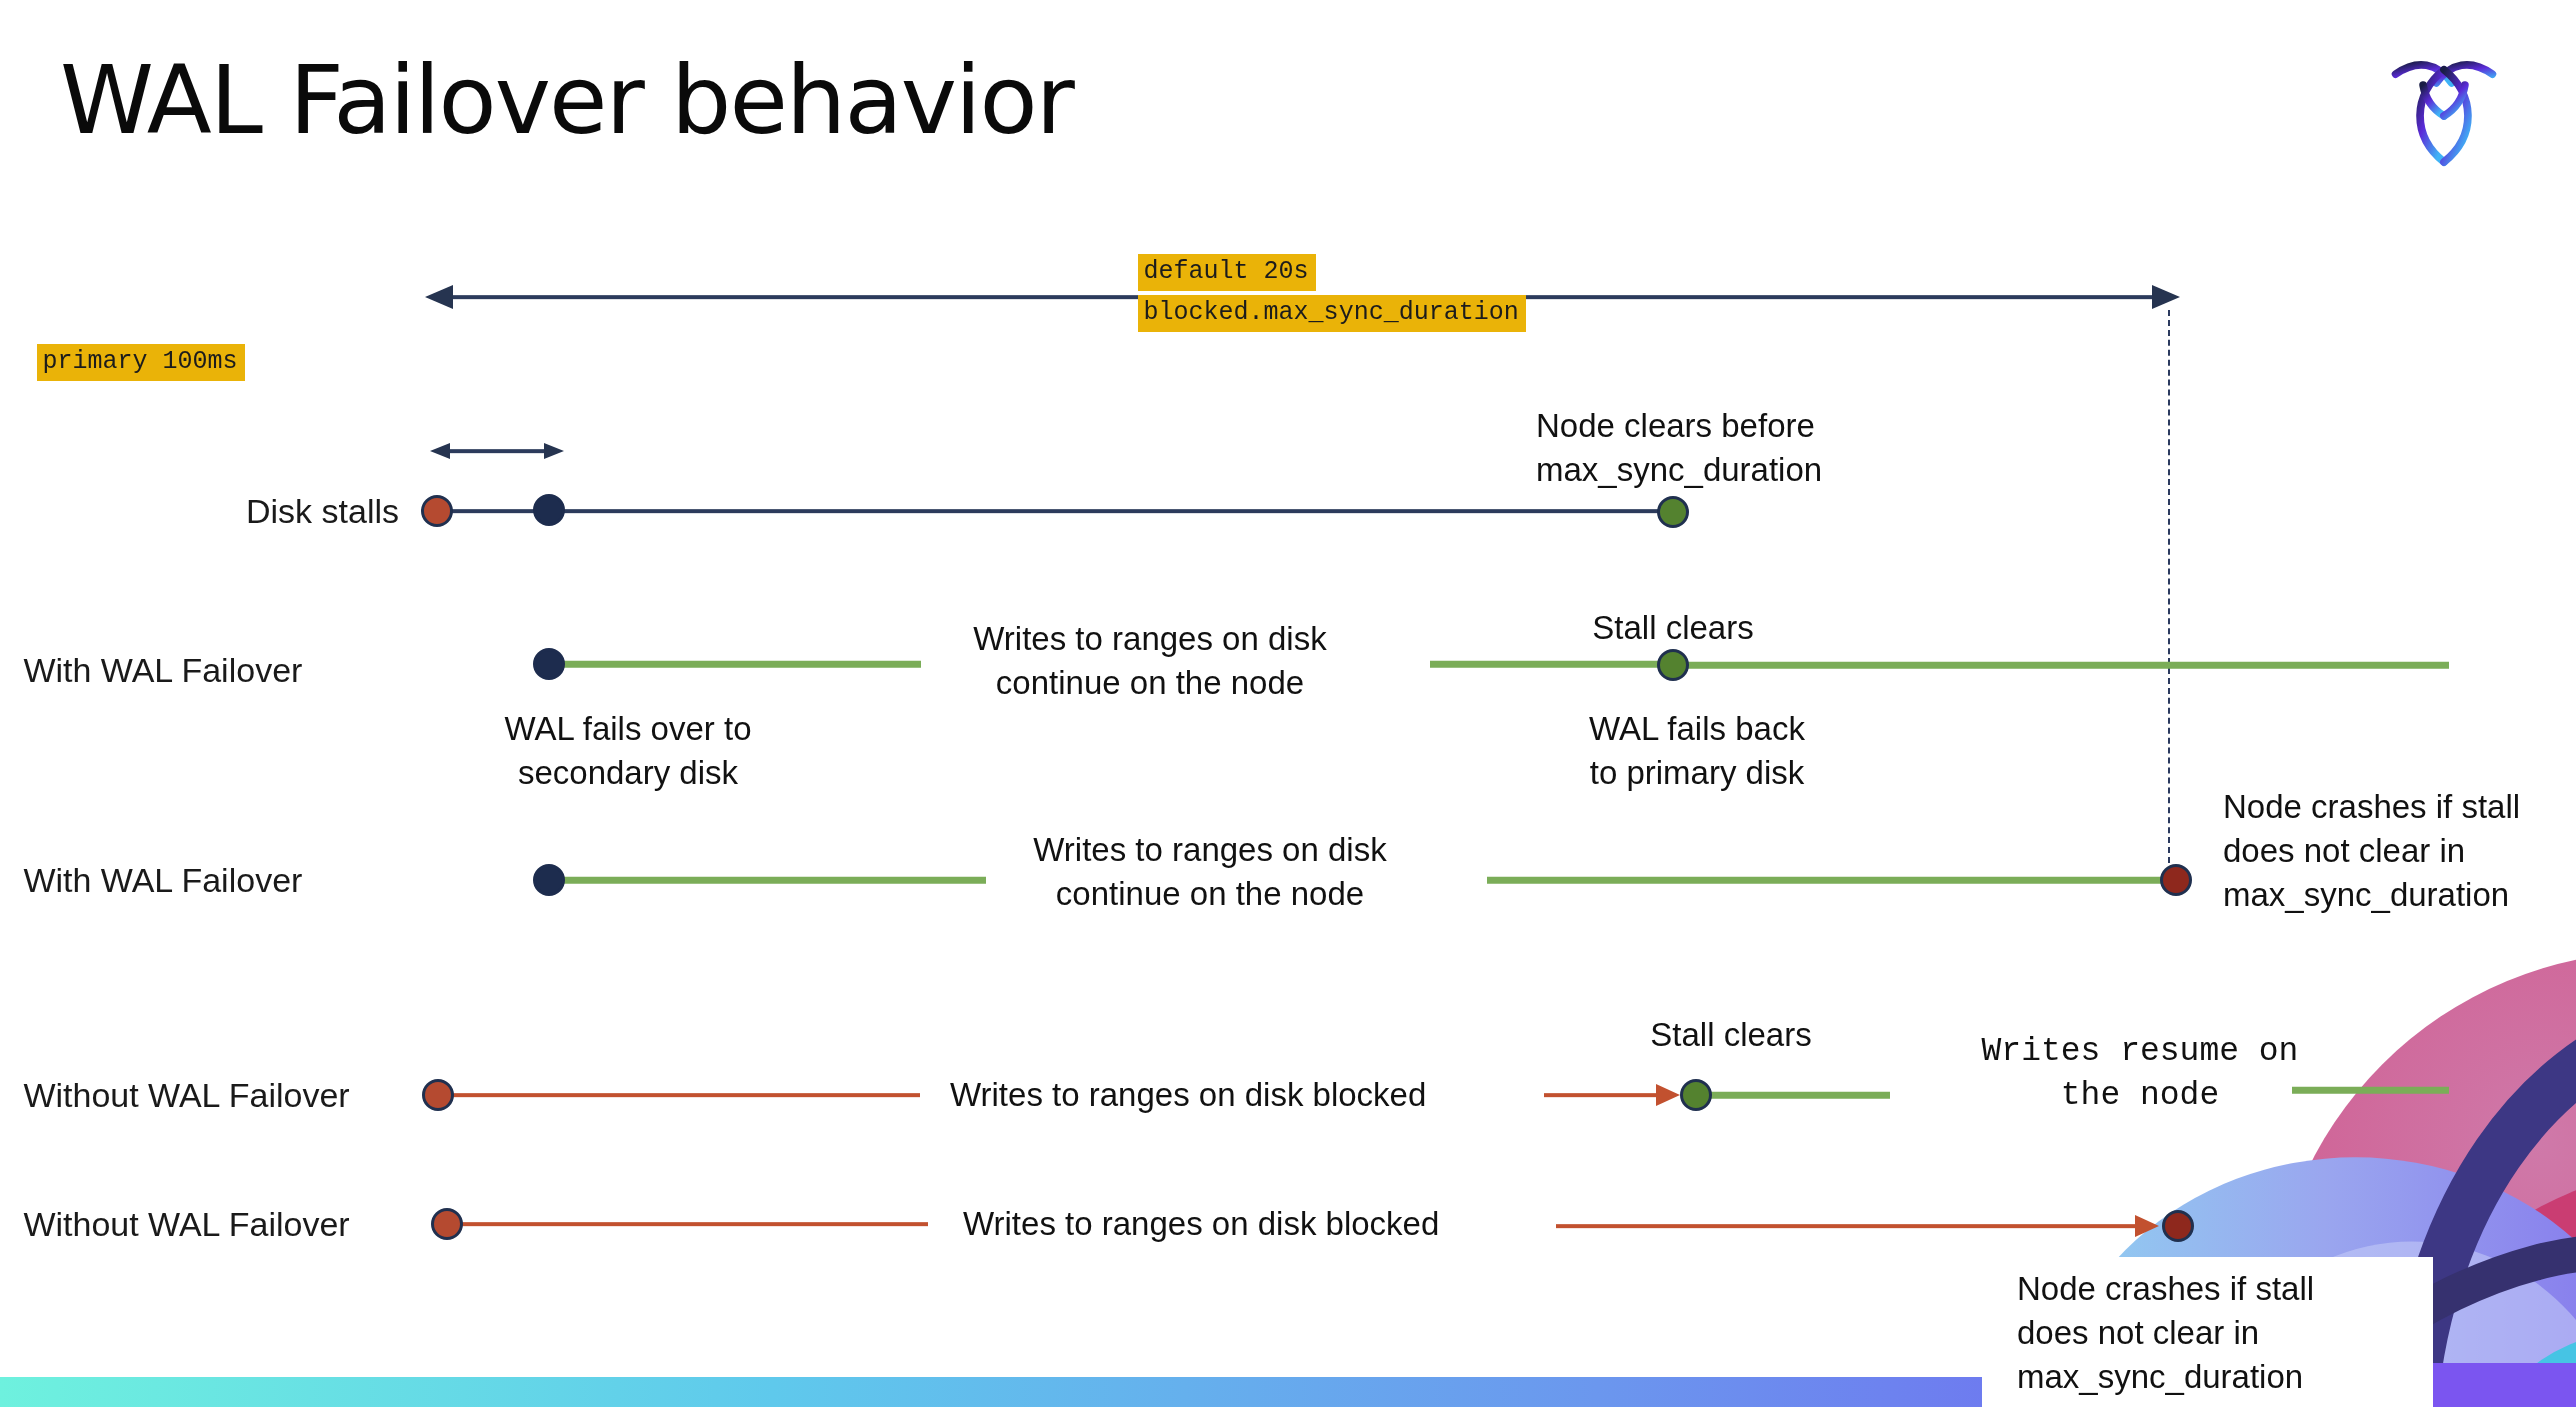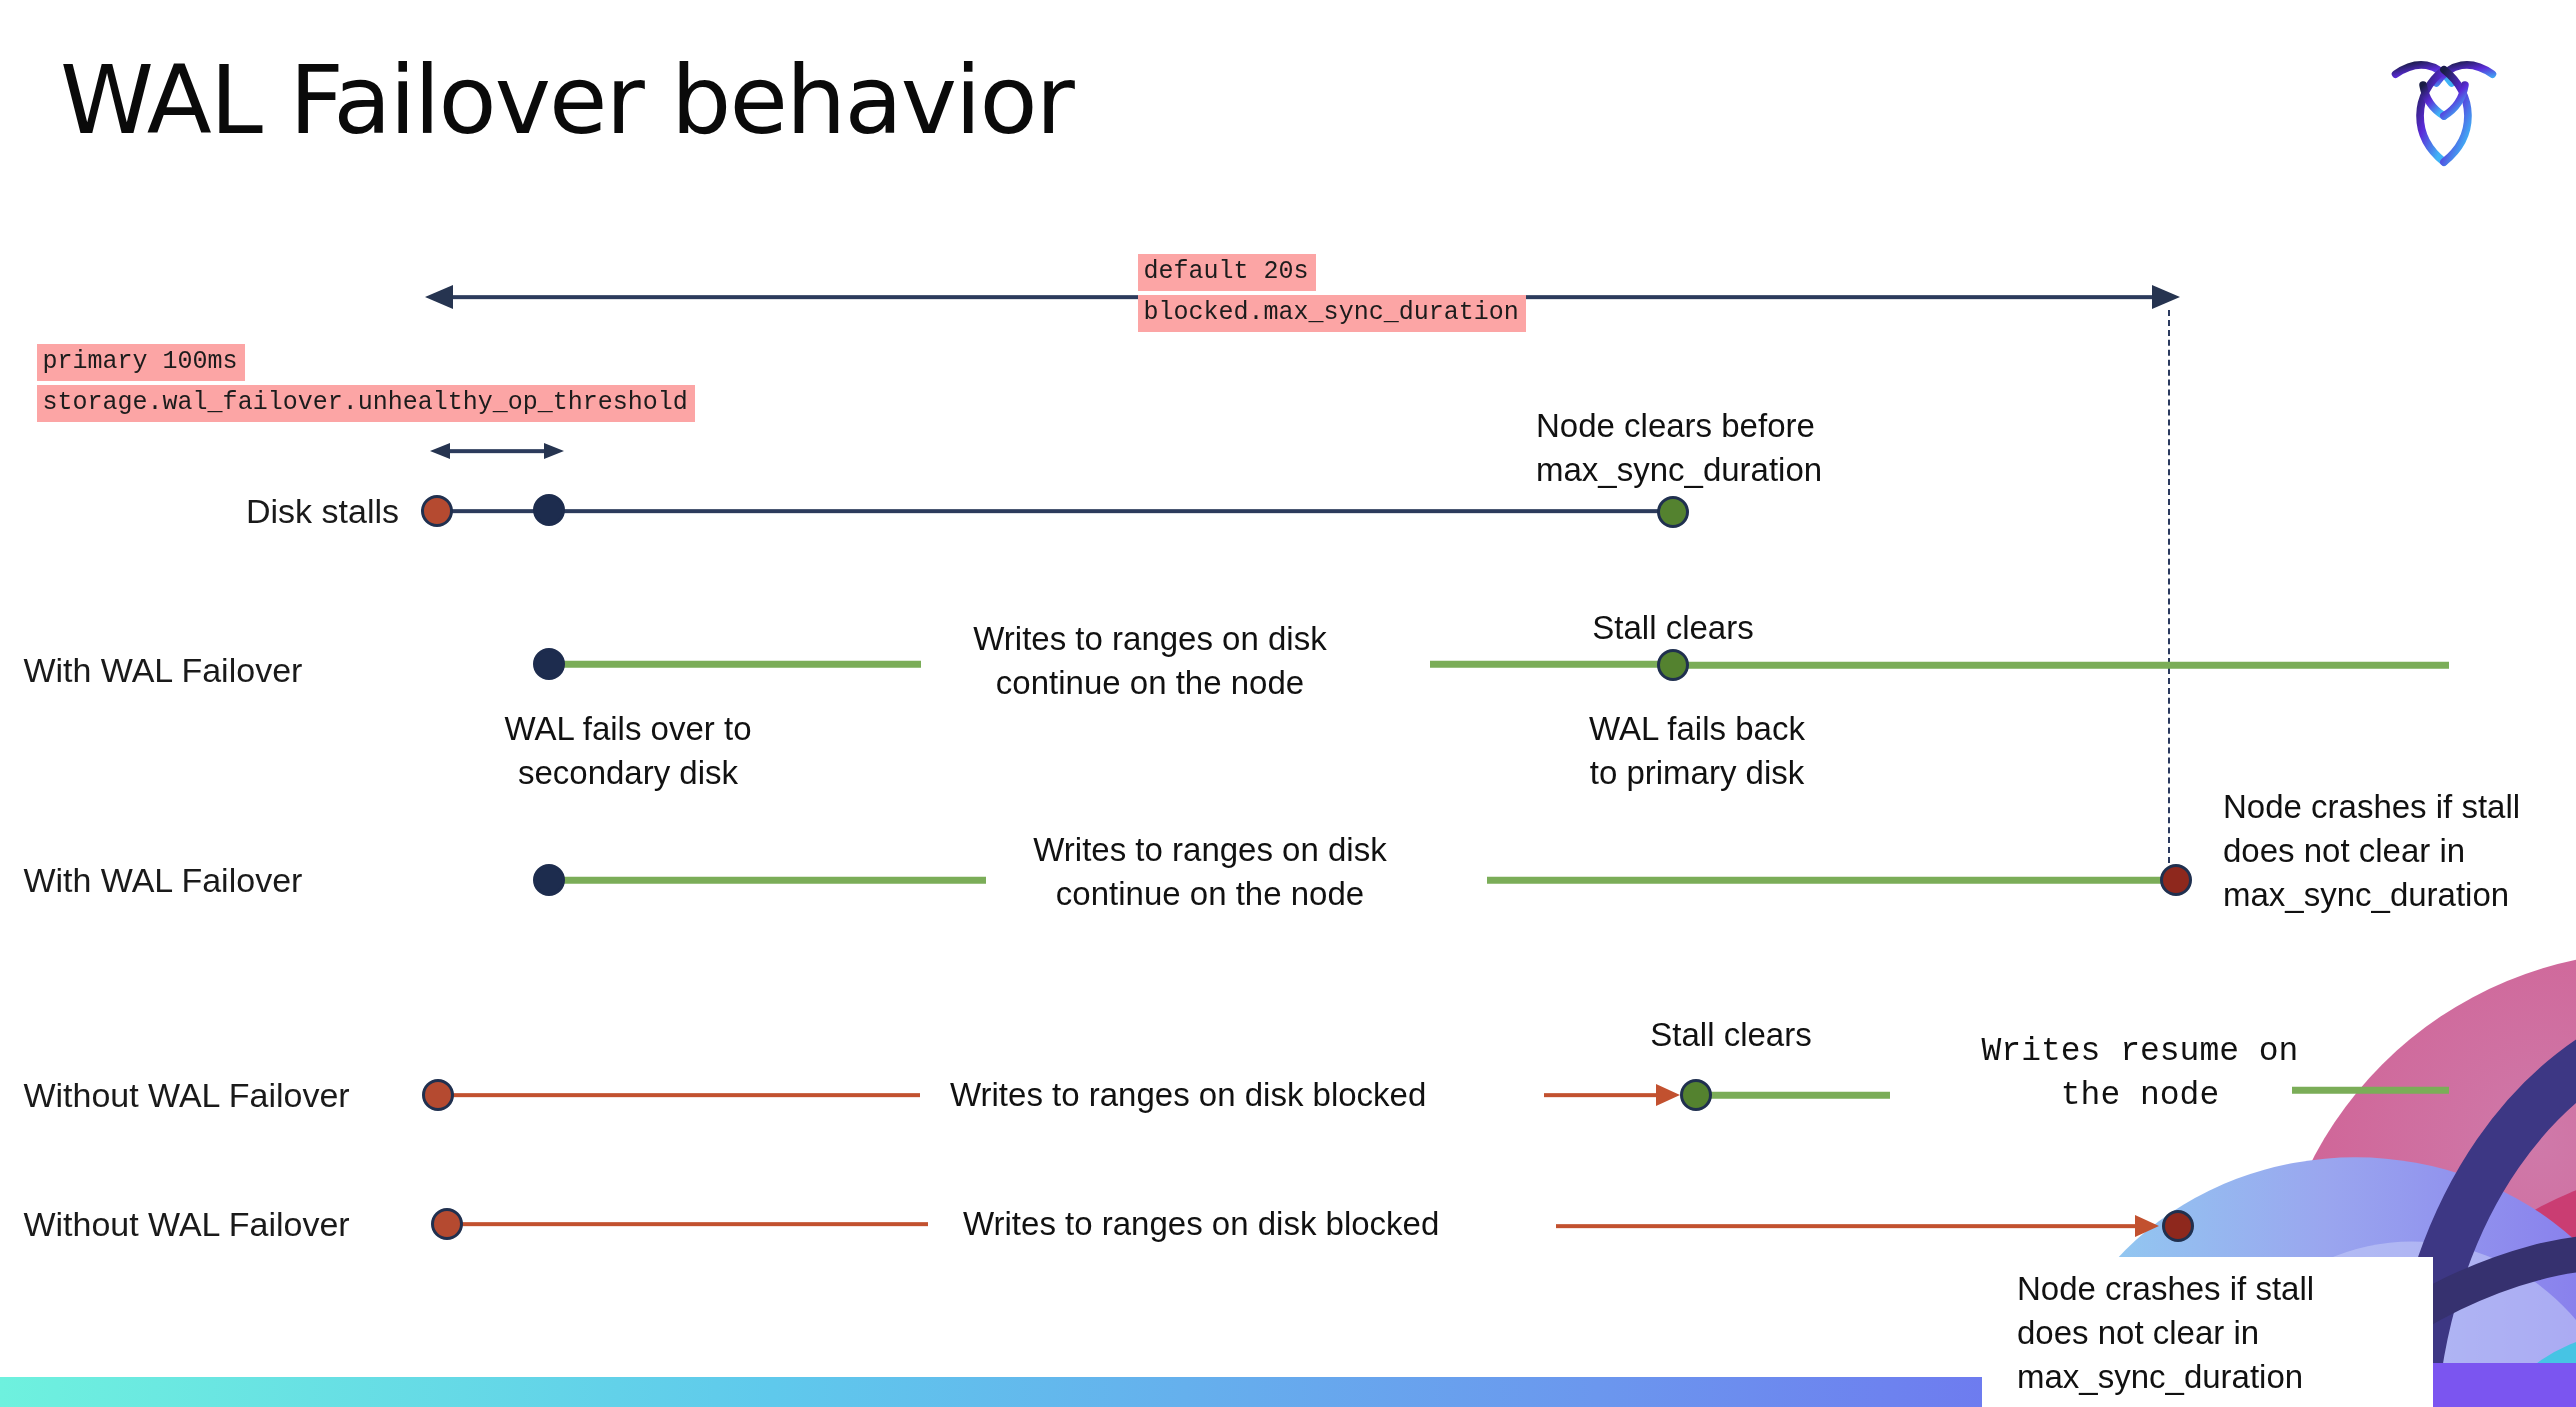--- a/index.html
+++ b/index.html
@@ -10,21 +10,21 @@
   .abs{position:absolute;}
   
   .title{
     font-size:95px;font-weight:normal;letter-spacing:-1.9px;color:#0a0a0a;
     font-family:"DejaVu Sans","Liberation Sans",sans-serif;white-space:nowrap;
   }
   .rowlabel{font-size:34px;line-height:41px;color:#1a1a1a;white-space:nowrap;}
   .ann{font-size:33px;line-height:44px;color:#111;white-space:pre-line;}
   .center{text-align:center;}
   .mono{font-family:"Liberation Mono","DejaVu Sans Mono",monospace;font-size:25px;line-height:32px;color:#1c1c1c;}
-  .mono span{background:#fca5a5;padding:1.9px 7.5px 2.8px 5.6px;display:inline-block;white-space:nowrap;}
+  .mono span{background:#eab308;padding:1.9px 7.5px 2.8px 5.6px;display:inline-block;white-space:nowrap;}
   .mono .l2{margin-top:4.7px;}
   
   .hline{position:absolute;transform:translateY(-50%);}
   .navy-line{height:3.7px;background:#2c3b5c;}
   .green-line{height:6.5px;background:#7bad58;}
   .rust-line{height:3.7px;background:#c2512f;}
   .dot{position:absolute;width:32px;height:32px;border-radius:50%;
        border:3.7px solid #20304f;box-sizing:border-box;transform:translate(-50%,-50%);}
   .dot-navy{background:#1d2c4e;border-color:#1d2c4e;}
   .dot-red{background:#b54a30;}
@@ -96,21 +96,20 @@
 <div class="hline navy-line abs" style="left:439px;top:297px;width:1729px;"></div>
 <div class="tri-left" style="left:425px;top:297px;"></div>
 <div class="tri-right" style="left:2152px;top:297px;"></div>
 <div class="abs mono" style="left:1138px;top:254px;z-index:6;">
   <span>default 20s</span><br>
   <span class="l2">blocked.max_sync_duration</span>
 </div>
 
 <div class="abs mono" style="left:37px;top:344px;z-index:6;">
   <span>primary 100ms</span><br>
-  <span class="l2">storage.wal_failover.unhealthy_op_threshold</span>
 </div>
 <div class="hline navy-line abs" style="left:447px;top:451px;width:99px;"></div>
 <div class="tri-left small" style="left:430px;top:451px;"></div>
 <div class="tri-right small" style="left:544px;top:451px;"></div>
 
 <div class="dashed-v" style="left:2168px;top:310px;height:553px;"></div>
 
 <div class="abs rowlabel" style="left:246px;top:491px;">Disk stalls</div>
 <div class="hline navy-line abs" style="left:437px;top:511px;width:1224px;"></div>
 <div class="dot dot-red" style="left:437px;top:511px;"></div>

